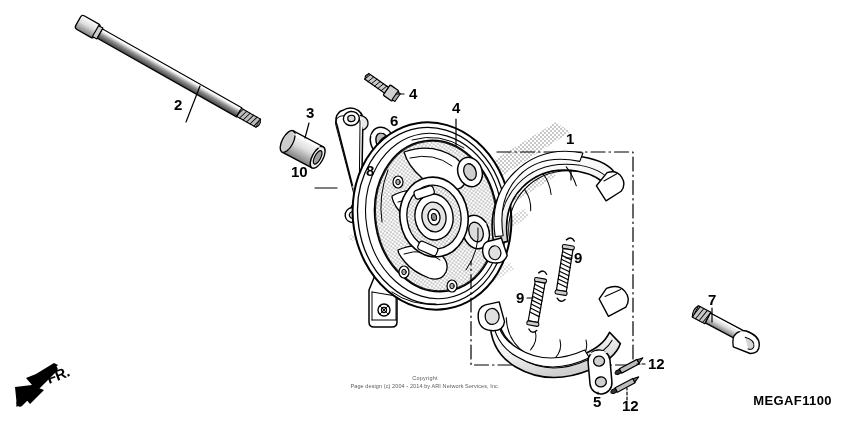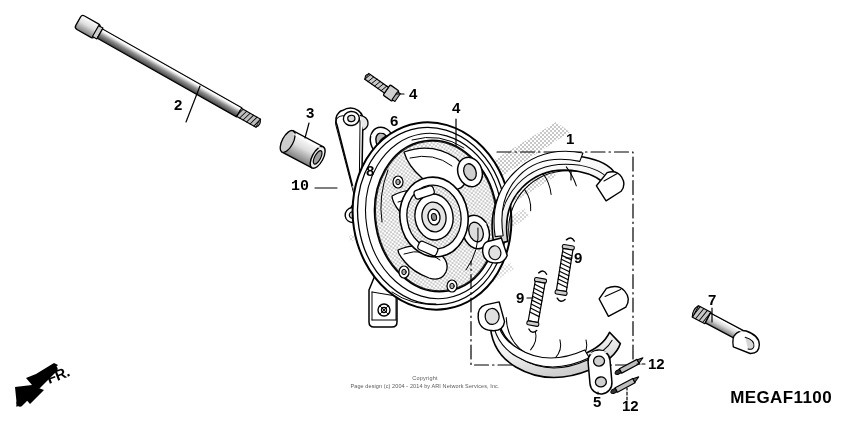--- a/index.html
+++ b/index.html
@@ -17,21 +17,21 @@
 
   #copyright{
     position:absolute;left:0;top:375px;width:850px;
     text-align:center;color:#5a5a5a;
   }
   #copyright .c1{font-size:5.5px;letter-spacing:.2px;line-height:7px;}
   #copyright .c2{font-size:5.5px;letter-spacing:.1px;line-height:8px;}
 
   #partno{
     position:absolute;right:18px;bottom:16px;
-    font-size:17px;font-weight:bold;letter-spacing:.4px;
+    font-size:13px;font-weight:bold;letter-spacing:.4px;
   }
   #frlabel{
     position:absolute;left:14px;top:363px;width:70px;height:46px;
   }
   #frlabel .txt{
     position:absolute;left:30px;top:8px;font-size:15px;font-weight:bold;
     transform:rotate(-21deg);transform-origin:left top;letter-spacing:-.3px;
   }
 </style>
 </head>
@@ -405,21 +405,21 @@
   <div class="cal n" style="left:566px;top:131px;">1</div>
   <div class="cal n" style="left:174px;top:97px;">2</div>
   <div class="cal n" style="left:306px;top:105px;">3</div>
   <div class="cal n" style="left:452px;top:100px;">4</div>
   <div class="cal n" style="left:593px;top:394px;">5</div>
   <div class="cal n" style="left:390px;top:113px;">6</div>
   <div class="cal n" style="left:708px;top:292px;">7</div>
   <div class="cal n" style="left:366px;top:163px;">8</div>
   <div class="cal n" style="left:574px;top:250px;">9</div>
   <div class="cal n" style="left:516px;top:290px;">9</div>
-  <div class="cal n" style="left:291px;top:179px;font-family:Liberation Mono, monospace;">10</div>
+  <div class="cal n" style="left:291px;top:164px;">10</div>
   <div class="cal n" style="left:409px;top:86px;">4</div>
   <div class="cal n" style="left:648px;top:356px;">12</div>
   <div class="cal n" style="left:622px;top:398px;">12</div>
 
   <div id="frlabel">
     <svg width="70" height="46" viewBox="0 0 70 46">
       <path d="M44 2 L22 24 L30 27 L16 41 L10 34 L3 44 L1 24 L18 22 L12 15 L22 11 L40 0 Z" fill="#000"></path>
       <path d="M6 40 L24 22 L40 6" stroke="#000" stroke-width="7" stroke-linecap="round" fill="none"></path>
       <path d="M2 44 L16 31 L6 29 Z" fill="#000"></path>
     </svg>

